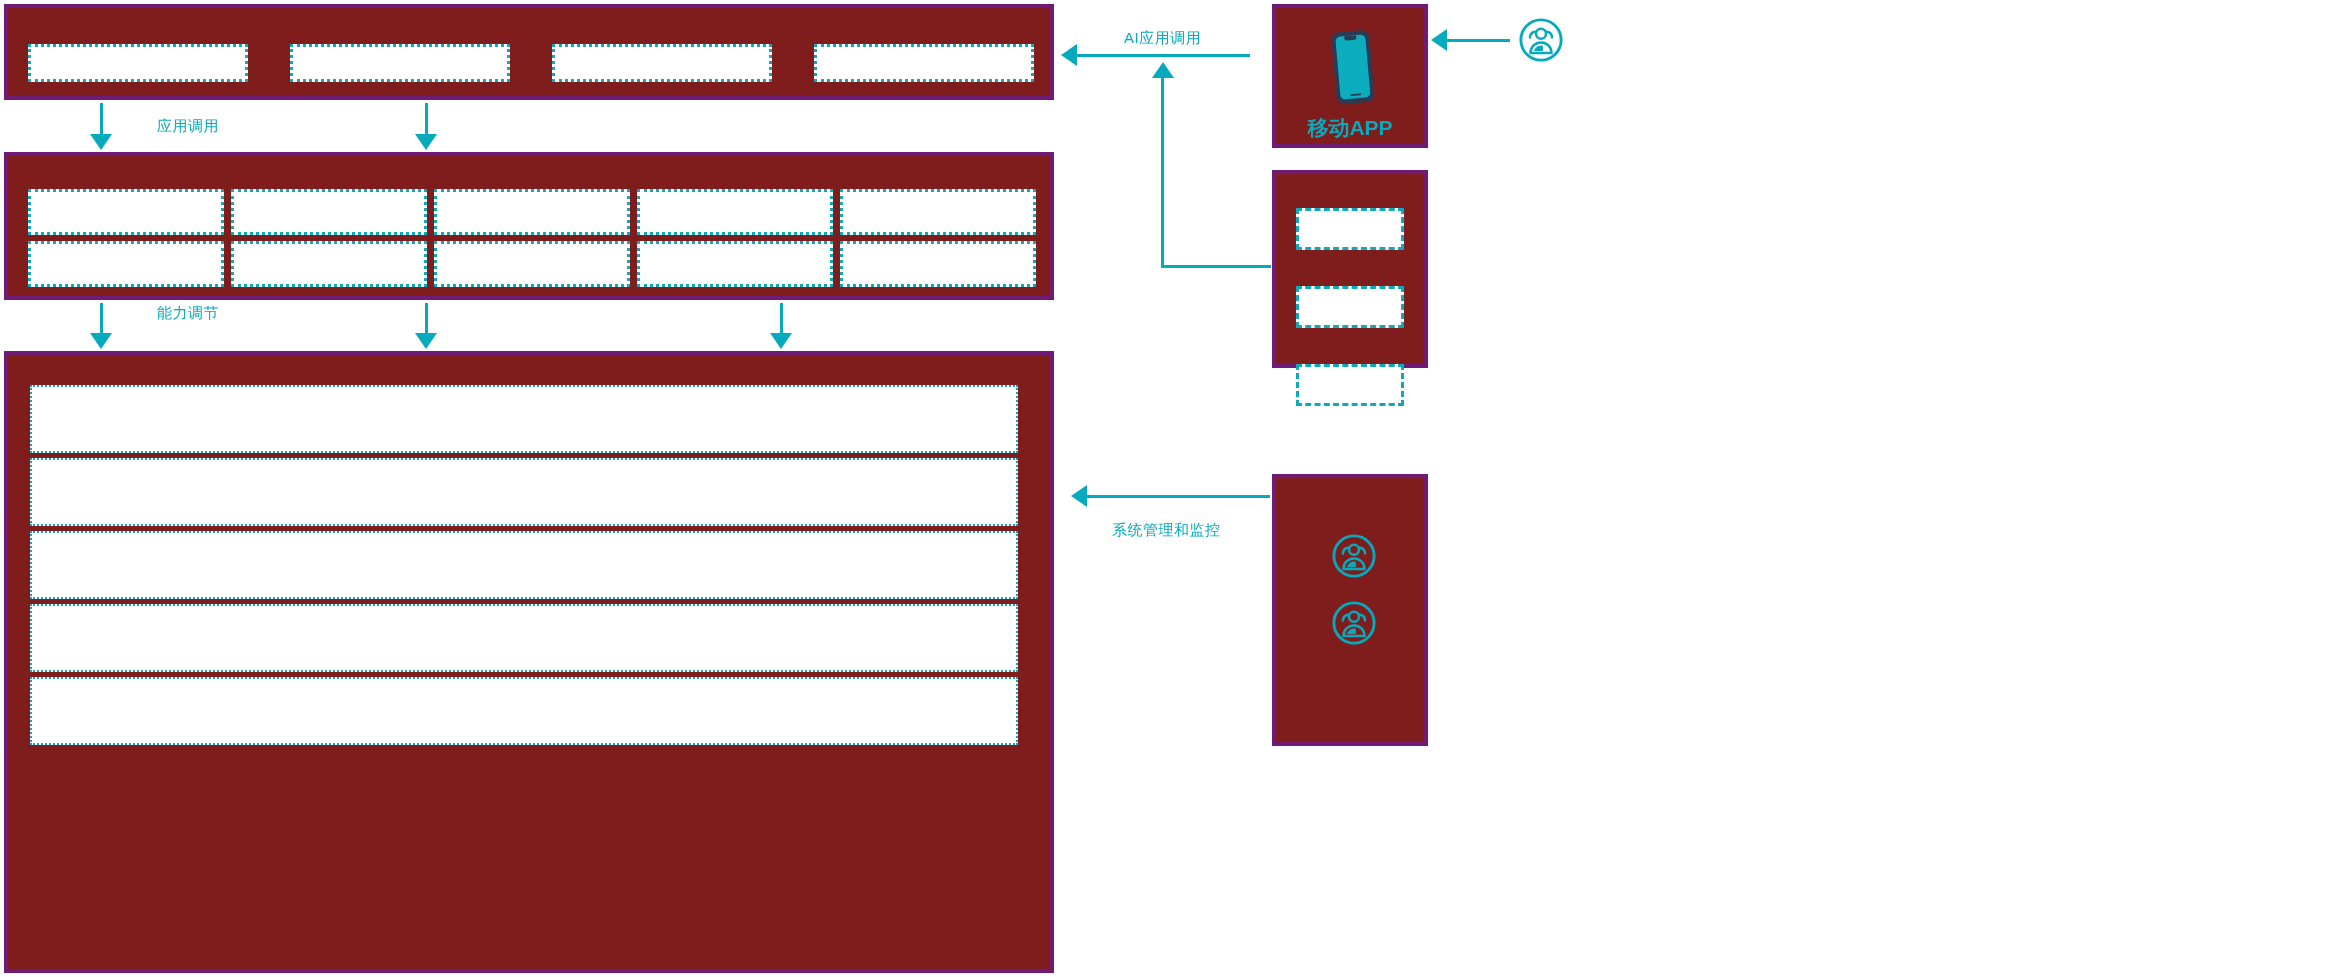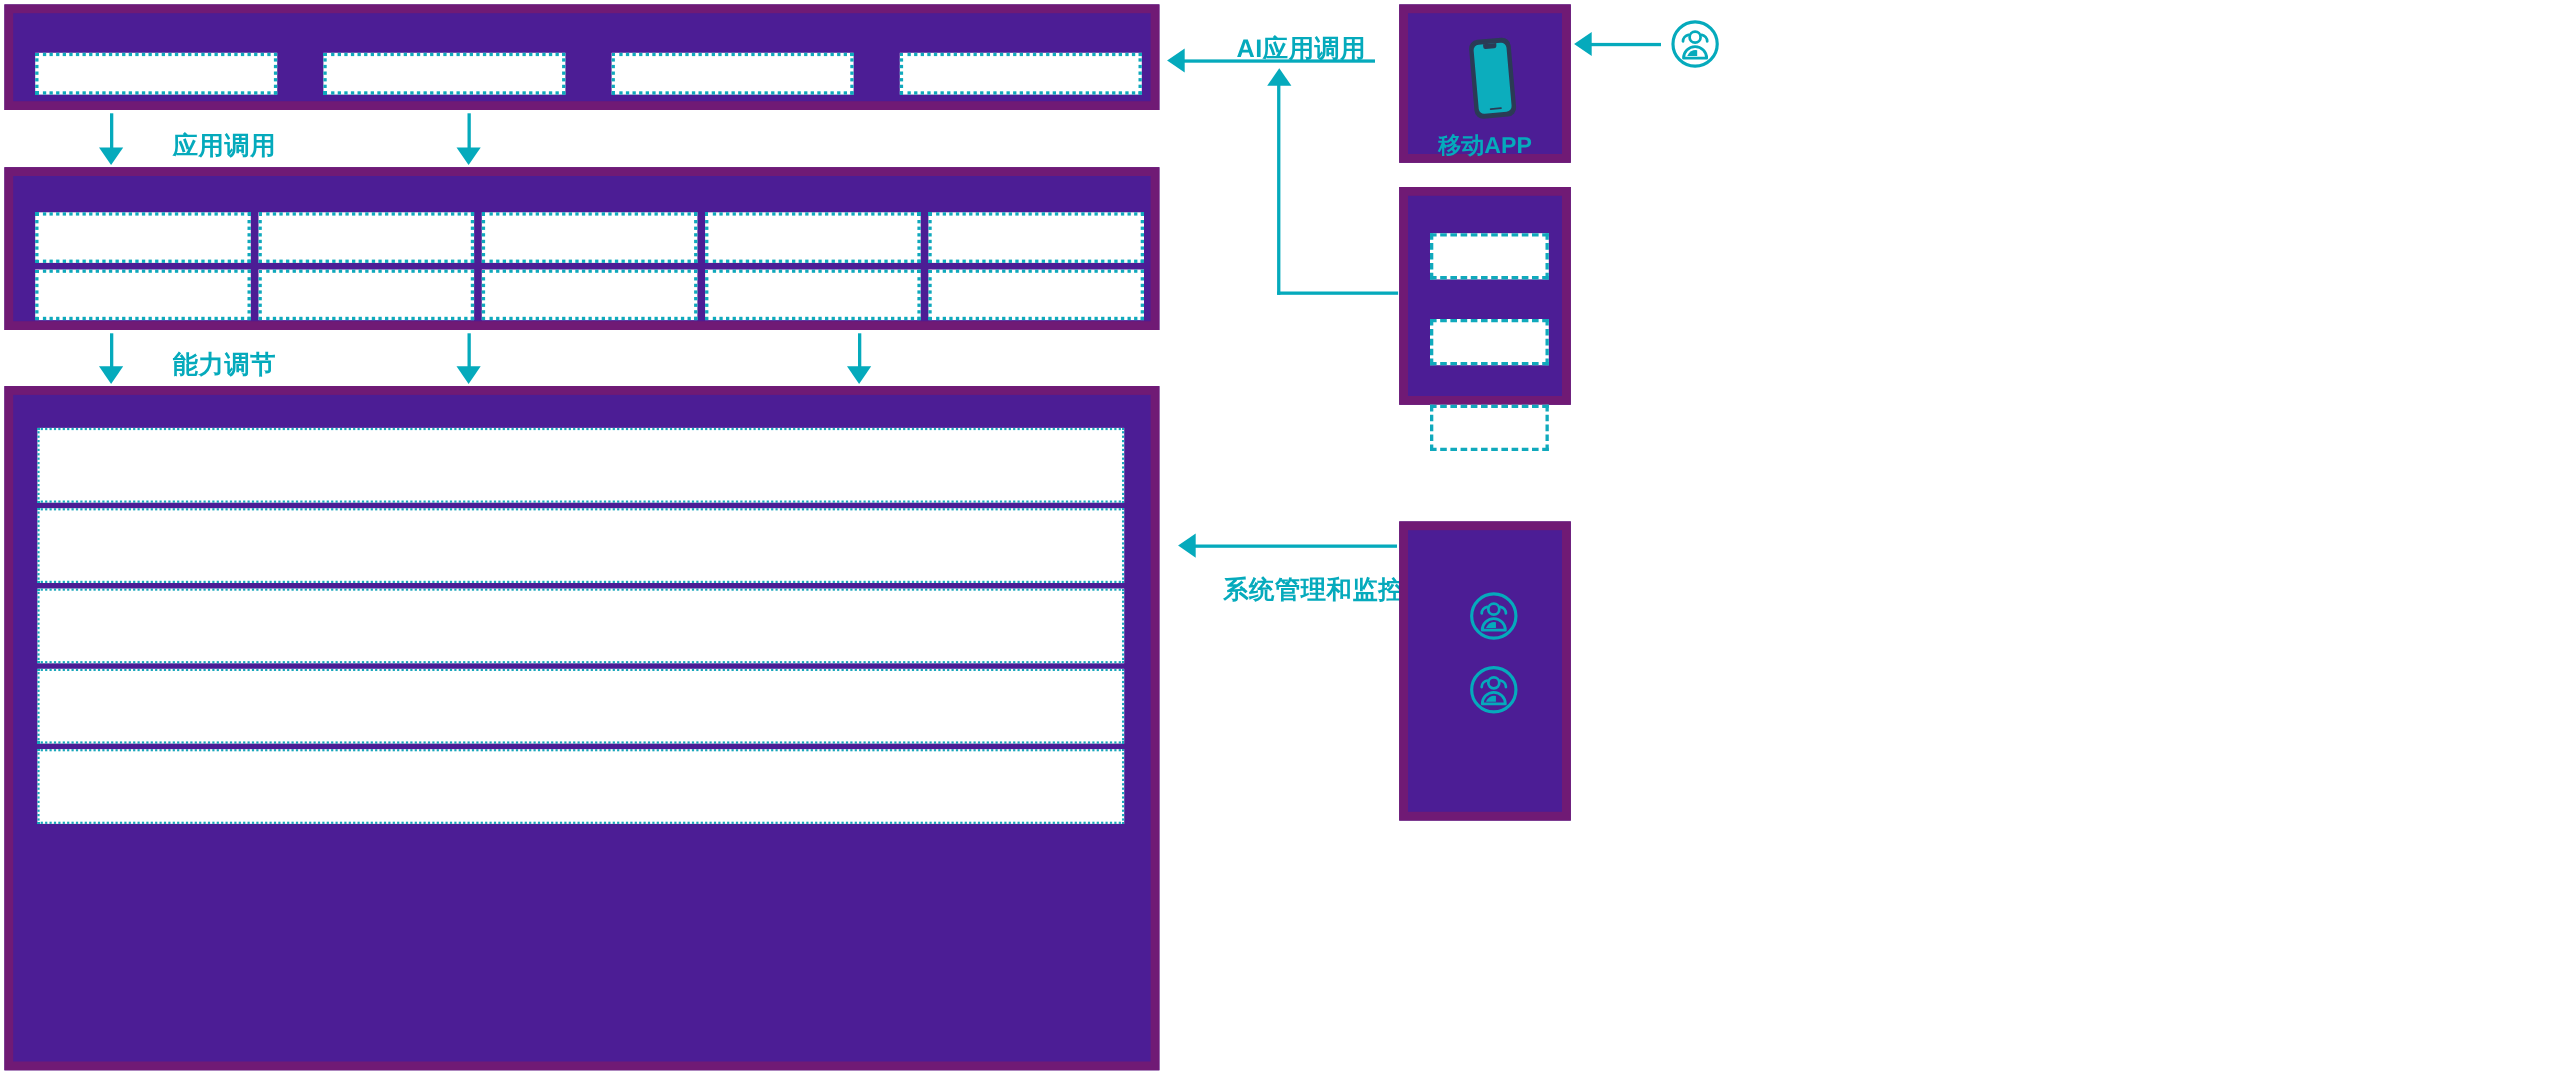--- a/index.html
+++ b/index.html
@@ -14,22 +14,22 @@
     position: relative;
     width: 2326px;
     height: 977px;
     background: #ffffff;
     overflow: hidden;
   }
 
   
   .panel {
     position: absolute;
-    border: 8px solid #701a75;
-    background: #4c1d95;
+    border: 4px solid #701a75;
+    background: #7f1d1d;
     box-sizing: border-box;
   }
 
   
   .slot {
     position: absolute;
     box-sizing: border-box;
     background: #ffffff;
   }
   .slot.dotted {
@@ -39,22 +39,22 @@
     border: 3px dashed #10A9BC;
   }
   .slot.dotted-thin {
     border: 2px dotted #17A6BB;
   }
 
   
   .flow-label {
     position: absolute;
     color: #05AABC;
-    font-size: 23px;
-    font-weight: bold;
+    font-size: 15px;
+    font-weight: normal;
     white-space: nowrap;
     letter-spacing: 0.5px;
   }
   .box-label {
     position: absolute;
     color: #05AABC;
     font-size: 21px;
     font-weight: bold;
     white-space: nowrap;
     text-align: center;
@@ -135,21 +135,21 @@
     <div class="slot dotted" style="left:629px; top:85px; width:196px; height:46px;"></div>
     <div class="slot dotted" style="left:832px; top:85px; width:196px; height:46px;"></div>
   </div>
 
   <div class="arrow-v" style="left:100px; top:303px; height:38px;"></div>
   <div class="head-down" style="left:90px; top:333px;"></div>
   <div class="arrow-v" style="left:425px; top:303px; height:38px;"></div>
   <div class="head-down" style="left:415px; top:333px;"></div>
   <div class="arrow-v" style="left:780px; top:303px; height:38px;"></div>
   <div class="head-down" style="left:770px; top:333px;"></div>
-  <div class="flow-label" style="left:157px; top:316px;">能力调节</div>
+  <div class="flow-label" style="left:157px; top:304px;">能力调节</div>
 
   <div class="panel" style="left:4px; top:351px; width:1050px; height:622px;">
     <div class="slot dotted-thin" style="left:22px; top:30px; width:988px; height:68px;"></div>
     <div class="slot dotted-thin" style="left:22px; top:103px; width:988px; height:68px;"></div>
     <div class="slot dotted-thin" style="left:22px; top:176px; width:988px; height:68px;"></div>
     <div class="slot dotted-thin" style="left:22px; top:249px; width:988px; height:68px;"></div>
     <div class="slot dotted-thin" style="left:22px; top:322px; width:988px; height:68px;"></div>
   </div>
 
   <div class="arrow-h" style="left:1075px; top:54px; width:175px;"></div>

